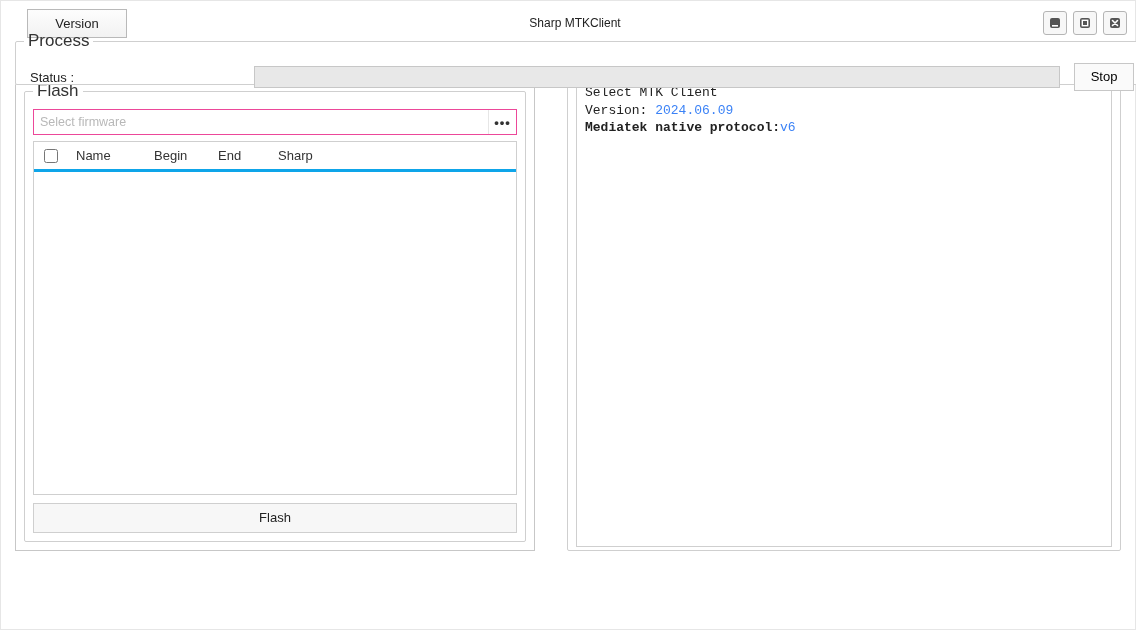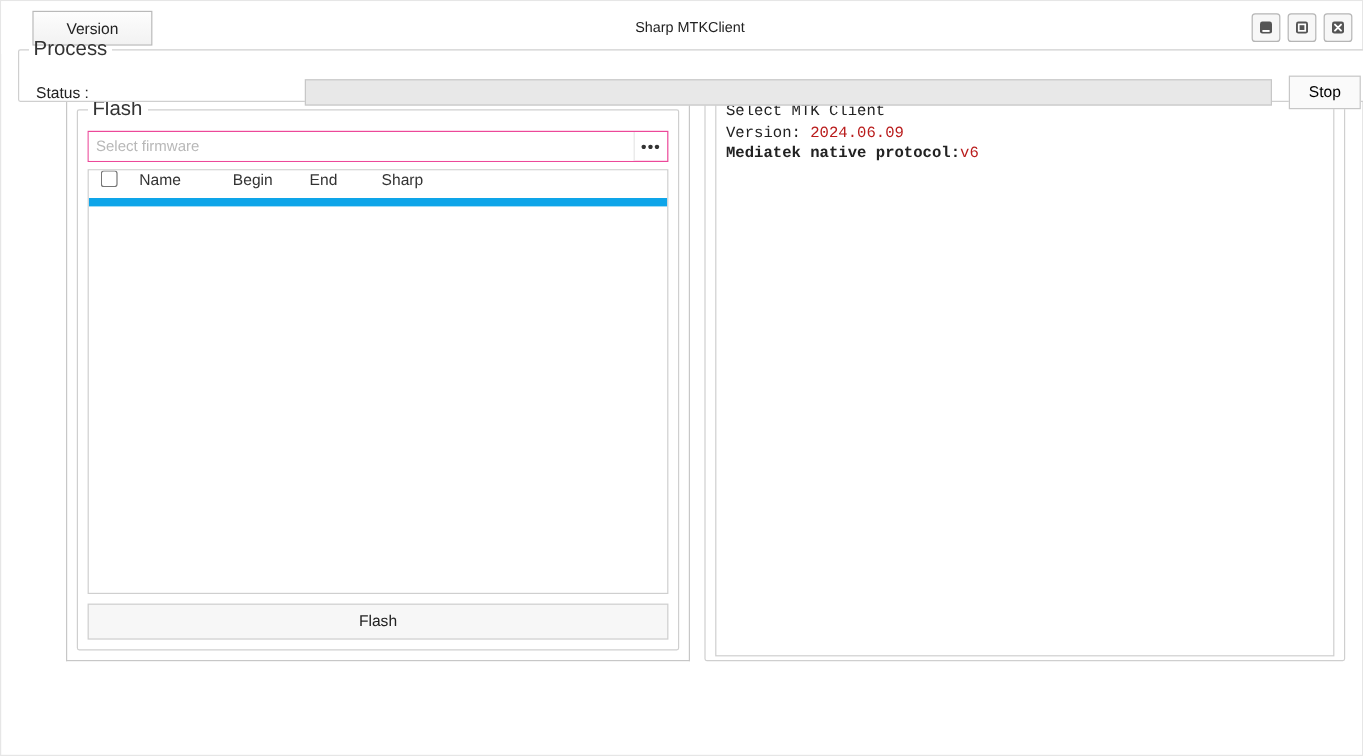--- a/index.html
+++ b/index.html
@@ -56,22 +56,21 @@
     justify-content: center;
     cursor: pointer;
   }
   .win-btn svg { display: block; }
 
   
   .content {
     position: absolute;
     top: 48px; left: 14px; right: 14px; bottom: 78px;
     display: flex;
-    gap: 12px;
-    margin-left: 40px;
+    gap: 32px;
   }
   .left-panel {
     flex: 0 0 520px;
     display: flex;
     flex-direction: column;
   }
   .right-panel {
     flex: 1;
   }
 
@@ -162,23 +161,23 @@
   .partition-table {
     flex: 1;
     border: 1px solid #cfcfcf;
     background: #fff;
     display: flex;
     flex-direction: column;
     overflow: hidden;
   }
   .pt-header {
     display: flex;
-    align-items: flex-start;
+    align-items: center;
     height: 30px;
-    border-bottom: 7px solid #0ea5e9;
+    border-bottom: 3px solid #0ea5e9;
     font-size: 13px;
     color: #333;
     background: #fff;
   }
   .pt-col { padding: 0 8px; }
   .pt-check { width: 34px; display:flex; align-items:center; justify-content:center; }
   .pt-name  { width: 78px; }
   .pt-begin { width: 64px; }
   .pt-end   { width: 60px; }
   .pt-file  { flex: 1; }
@@ -203,21 +202,21 @@
   .result-inner {
     border: 1px solid #cfcfcf;
     height: 470px;
     padding: 6px 8px;
     font-family: "Courier New", monospace;
     font-size: 13px;
     line-height: 1.35;
     background: #fff;
     white-space: pre;
   }
-  .res-green { color: #b91c1c; }
+  .res-green { color: #3b82f6; }
   .res-bold { font-weight: bold; }
 
   
   .process-group {
     position: absolute;
     left: 14px; right: 14px; bottom: 14px;
     height: 54px;
   }
   .process-inner {
     display: flex;

